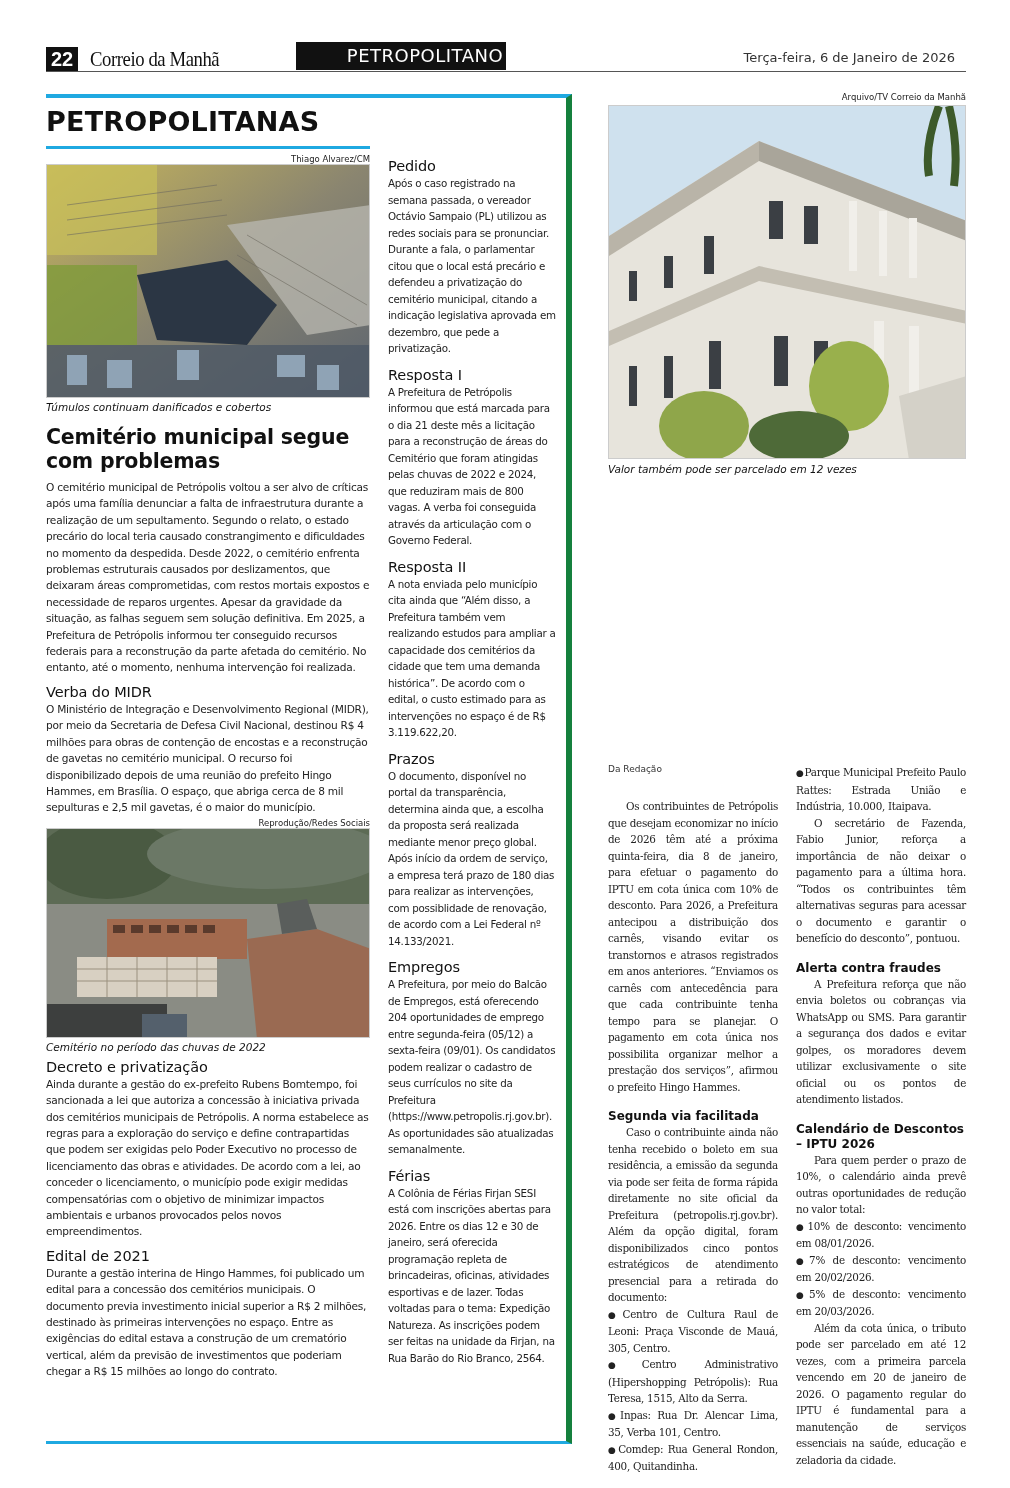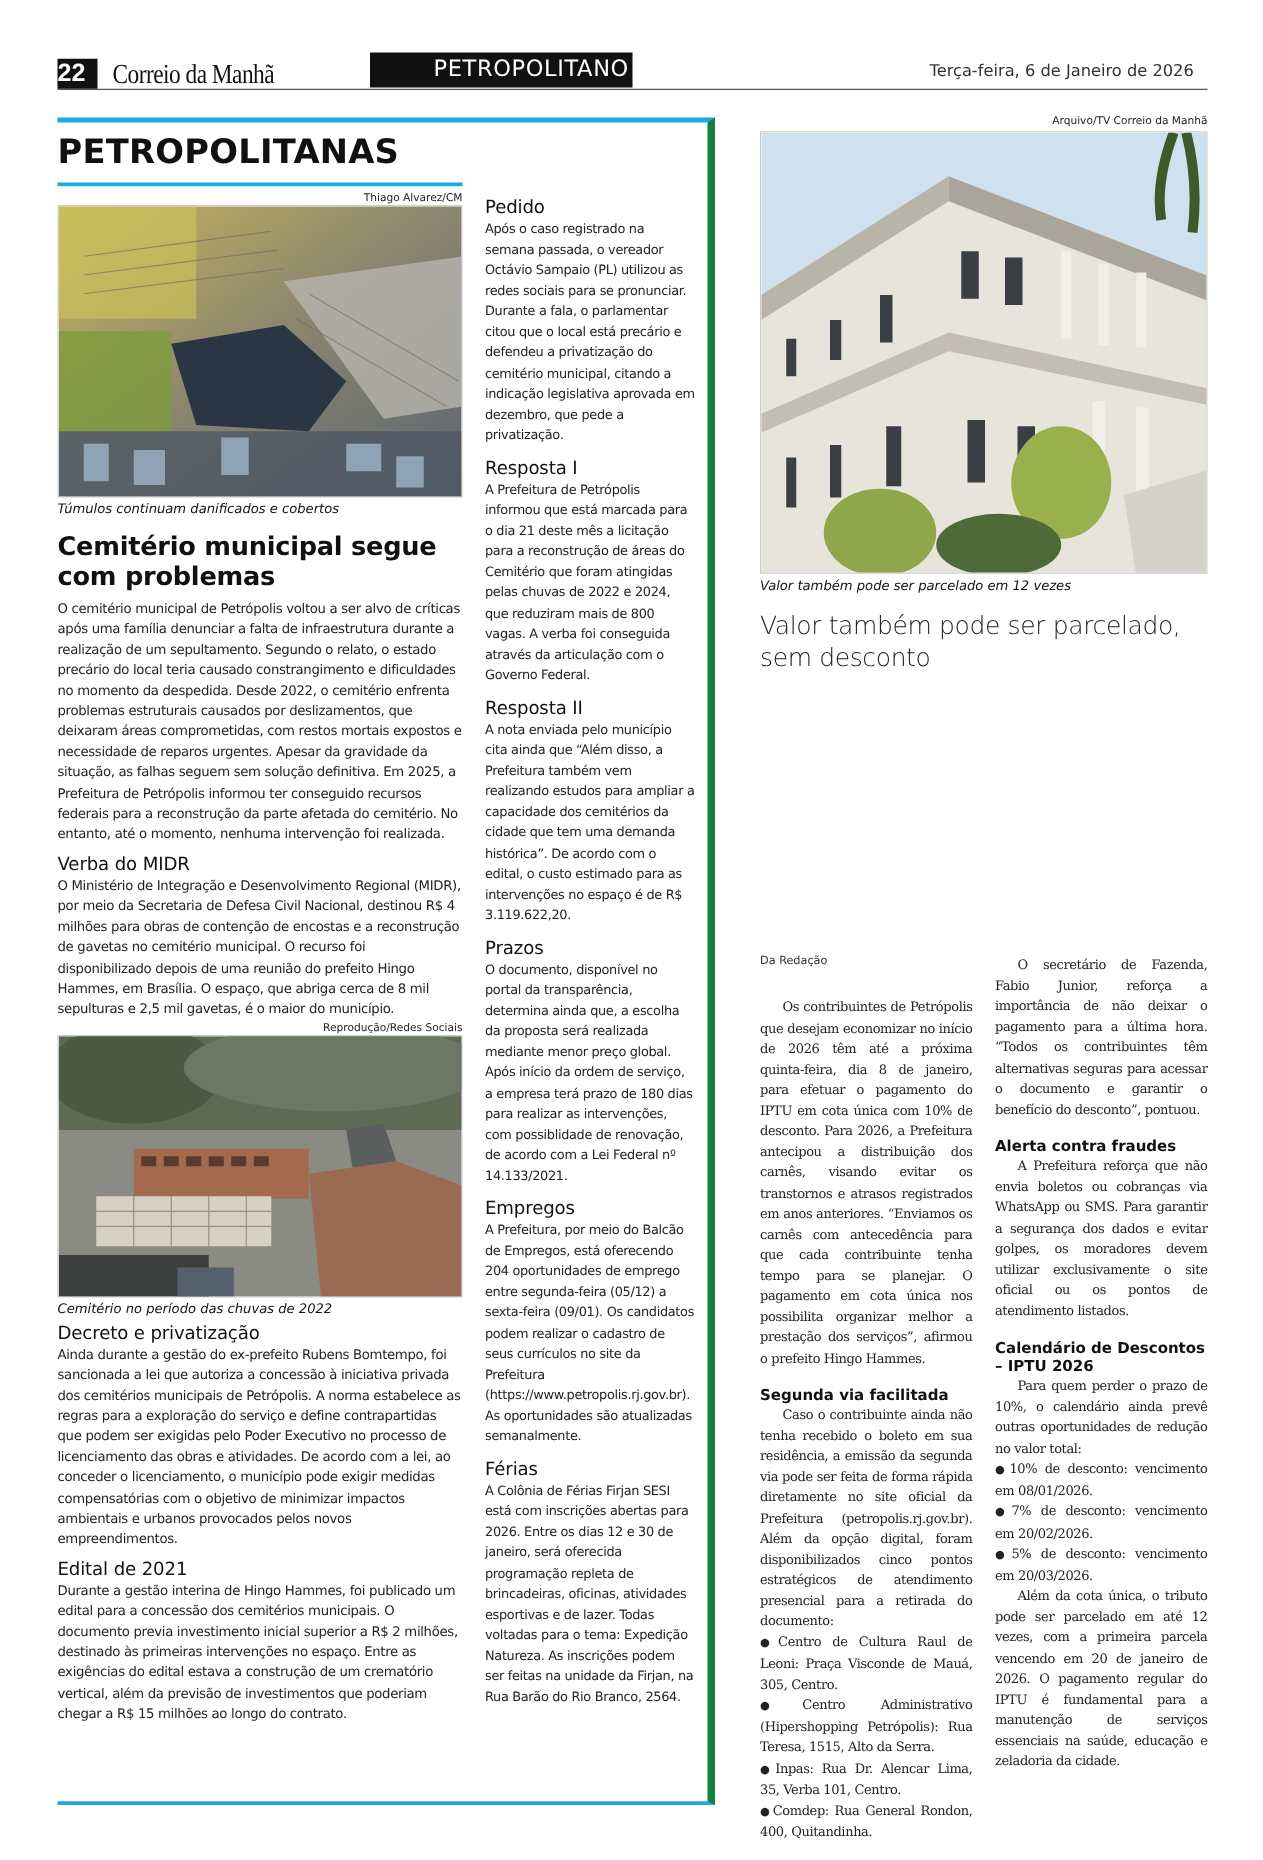--- a/index.html
+++ b/index.html
@@ -2,21 +2,21 @@
 <html><head>
 <meta charset="utf-8">
 <style>
   * { box-sizing: border-box; margin: 0; padding: 0; }
   html, body { width: 1010px; height: 1488px; background: #ffffff; overflow: hidden; }
   body { position: relative; font-family: "DejaVu Sans", sans-serif; color: #1a1a1a; }
 
   
   .masthead { position: absolute; left: 46px; top: 46px; width: 920px; height: 26px; border-bottom: 1.5px solid #555; }
   .page-num { position: absolute; left: 0; top: 1px; width: 32px; height: 24px; background: #111; color: #fff;
-    font-family: "Liberation Sans", sans-serif; font-weight: bold; font-size: 20px; text-align: left; line-height: 24px; }
+    font-family: "Liberation Sans", sans-serif; font-weight: bold; font-size: 20px; text-align: center; line-height: 24px; }
   .paper-name { position: absolute; left: 44px; top: 0px; font-family: "Liberation Serif", serif; font-size: 22px; letter-spacing: -0.5px; transform: scaleX(0.85); transform-origin: left; color: #111; }
   .section-tag { position: absolute; left: 250px; top: -4px; width: 210px; height: 28px; background: #111; color: #fff;
     font-family: "DejaVu Sans", sans-serif; font-size: 18px; text-align: center; line-height: 28px; letter-spacing: 0.5px; padding-left: 48px; }
   .edition-date { position: absolute; right: 11px; top: 4px; font-family: "DejaVu Sans", sans-serif; font-size: 13px; color: #333; }
 
   
   .box { position: absolute; left: 46px; top: 94px; width: 526px; height: 1350px;
     border-top: 4px solid #1fa9e1; border-right: 6px solid #15803d; border-bottom: 3px solid #1fa9e1; }
   .box-title { position: absolute; left: 0; top: 8px; font-family: "DejaVu Sans", sans-serif; font-weight: bold;
     font-size: 27px; letter-spacing: 0.2px; color: #111; }
@@ -195,35 +195,35 @@
           <rect x="300" y="220" width="10" height="70"></rect>
         </g>
       <ellipse cx="95" cy="320" rx="45" ry="35" fill="#8fa64a"></ellipse>
       <ellipse cx="240" cy="280" rx="40" ry="45" fill="#99b04c"></ellipse>
       <ellipse cx="190" cy="330" rx="50" ry="25" fill="#4e6a38"></ellipse>
       <path d="M330 0 Q315 40 320 70 M340 0 Q350 40 345 80" stroke="#3d5a2a" stroke-width="8" fill="none"></path>
       <polygon points="290,290 358,270 358,354 300,354" fill="#d4d1c8"></polygon>
     </svg>
   </div>
   <div class="big-caption">Valor também pode ser parcelado em 12 vezes</div>
-  <h2 class="deck">Valor também pode ser parcelado, sem desconto</h2>
 </article>
 
 <div class="rcols">
   <div class="rcol a">
     <div class="byline">Da Redação</div>
     <p class="body-serif indent" style="margin-top:24px;">Os contribuintes de Petrópolis que desejam economizar no início de 2026 têm até a próxima quinta-feira, dia 8 de janeiro, para efetuar o pagamento do IPTU em cota única com 10% de desconto. Para 2026, a Prefeitura antecipou a distribuição dos carnês, visando evitar os transtornos e atrasos registrados em anos anteriores.  “Enviamos os carnês com antecedência para que cada contribuinte tenha tempo para se planejar. O pagamento em cota única nos possibilita organizar melhor a prestação dos serviços”, afirmou o prefeito Hingo Hammes.</p>
     <h3 class="serif-head">Segunda via facilitada</h3>
     <p class="body-serif indent">Caso o contribuinte ainda não tenha recebido o boleto em sua residência, a emissão da segunda via pode ser feita de forma rápida diretamente no site oficial da Prefeitura (petropolis.rj.gov.br).  Além da opção digital, foram disponibilizados cinco pontos estratégicos de atendimento presencial para a retirada do documento:</p>
     <p class="body-serif bullet">Centro de Cultura Raul de Leoni: Praça Visconde de Mauá, 305, Centro.</p>
     <p class="body-serif bullet">Centro Administrativo (Hipershopping Petrópolis): Rua Teresa, 1515, Alto da Serra.</p>
     <p class="body-serif bullet">Inpas: Rua Dr. Alencar Lima, 35, Verba 101, Centro.</p>
     <p class="body-serif bullet">Comdep: Rua General Rondon, 400, Quitandinha.</p>
   </div>
   <div class="rcol b">
+    <p class="body-serif bullet">Parque Municipal Prefeito Paulo Rattes: Estrada União e Indústria, 10.000, Itaipava.</p>
     <p class="body-serif indent">O secretário de Fazenda, Fabio Junior, reforça a importância de não deixar o pagamento para a última hora. “Todos os contribuintes têm alternativas seguras para acessar o documento e garantir o benefício do desconto”, pontuou.</p>
     <h3 class="serif-head">Alerta contra fraudes</h3>
     <p class="body-serif indent">A Prefeitura reforça que não envia boletos ou cobranças via WhatsApp ou SMS. Para garantir a segurança dos dados e evitar golpes, os moradores devem utilizar exclusivamente o site oficial ou os pontos de atendimento listados.</p>
     <h3 class="serif-head">Calendário de Descontos – IPTU 2026</h3>
     <p class="body-serif indent">Para quem perder o prazo de 10%, o calendário ainda prevê outras oportunidades de redução no valor total:</p>
     <p class="body-serif bullet">10% de desconto: vencimento em 08/01/2026.</p>
     <p class="body-serif bullet">7% de desconto: vencimento em 20/02/2026.</p>
     <p class="body-serif bullet">5% de desconto: vencimento em 20/03/2026.</p>
     <p class="body-serif indent">Além da cota única, o tributo pode ser parcelado em até 12 vezes, com a primeira parcela vencendo em 20 de janeiro de 2026. O pagamento regular do IPTU é fundamental para a manutenção de serviços essenciais na saúde, educação e zeladoria da cidade.</p>
   </div>

